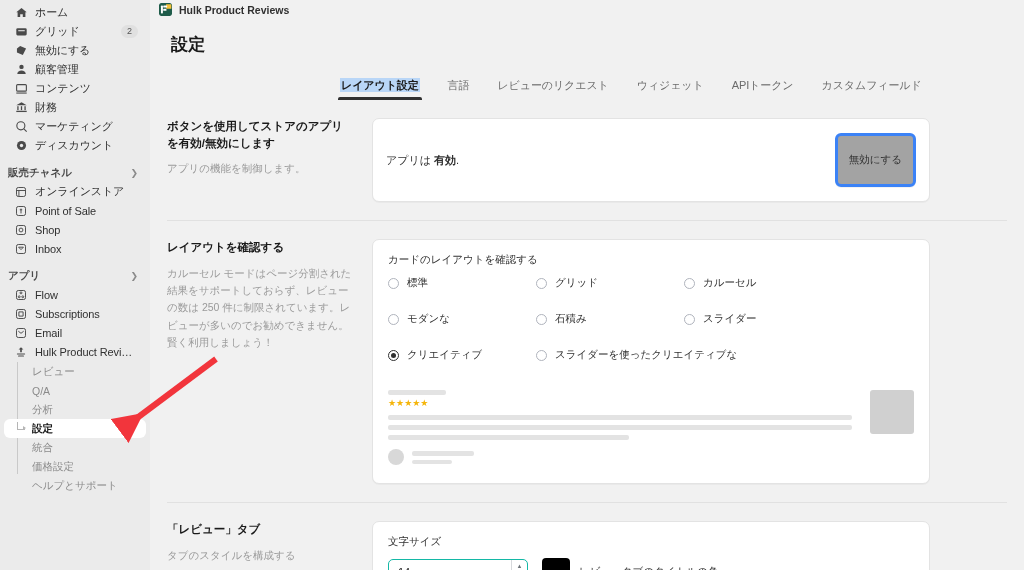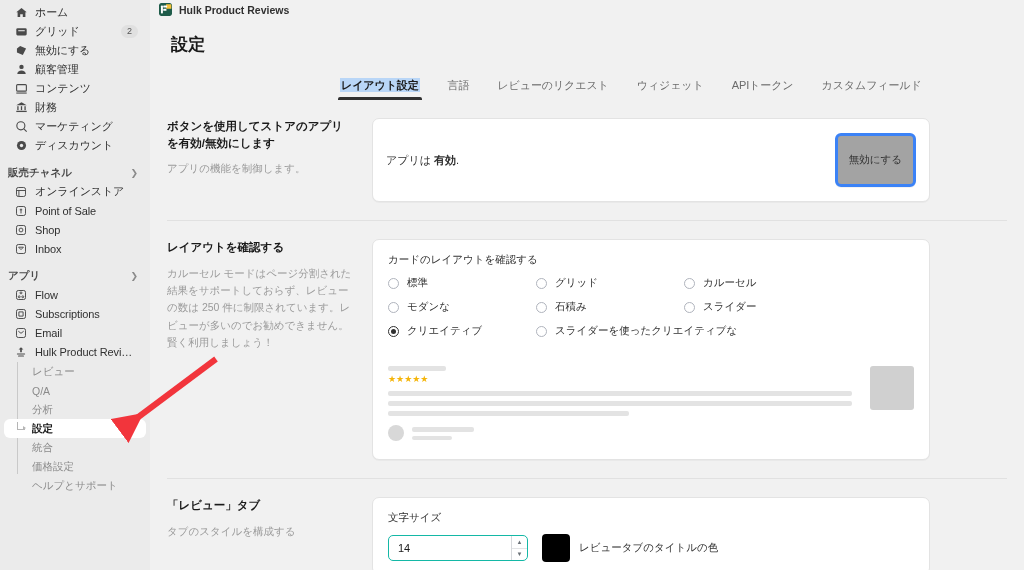--- a/index.html
+++ b/index.html
@@ -111,21 +111,21 @@
   .app-status { font-size: 11px; color: #303030; }
   .app-status b { font-weight: bold; }
   .btn {
     font-size: 10.5px; color: #303030; background: #a3a3a3;
     border: 3px solid #3b82f6; border-radius: 6px; padding: 17px 11px;
     box-shadow: 0 1px 0 rgba(0,0,0,0.05); white-space: nowrap;
   }
 
   .card-pad { padding: 13px 15px 12px 15px; }
   .field-label { font-size: 10.5px; color: #303030; margin-bottom: 9px; }
-  .radio-grid { display: grid; grid-template-columns: 148px 148px 1fr; row-gap: 10px; }
+  .radio-grid { display: grid; grid-template-columns: 148px 148px 1fr; row-gap: 22px; }
   .radio { display: flex; align-items: center; font-size: 10.5px; color: #303030; }
   .rdot {
     width: 11px; height: 11px; border-radius: 50%;
     border: 1px solid #b0b4bd; background: #fff; margin-right: 8px;
     flex: 0 0 11px; position: relative;
   }
   .rdot.on { border-color: #303030; border-width: 1px; }
   .rdot.on::after {
     content: ""; position: absolute; left: 2px; top: 2px;
     width: 5px; height: 5px; border-radius: 50%; background: #303030;

